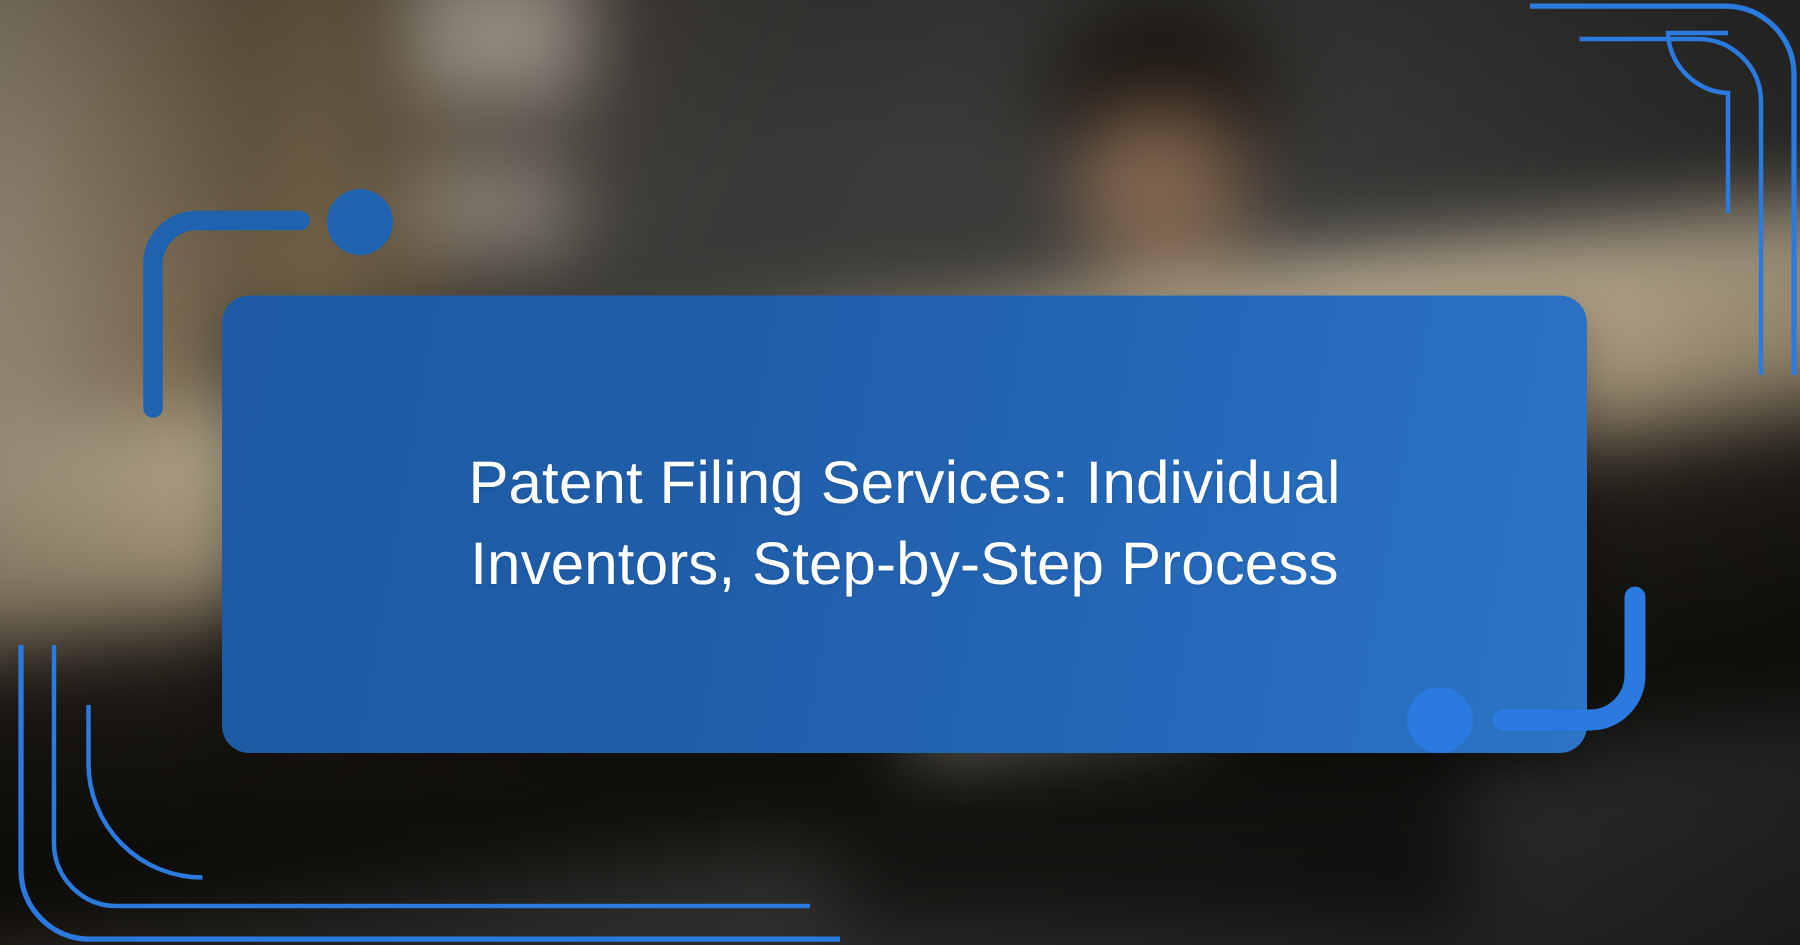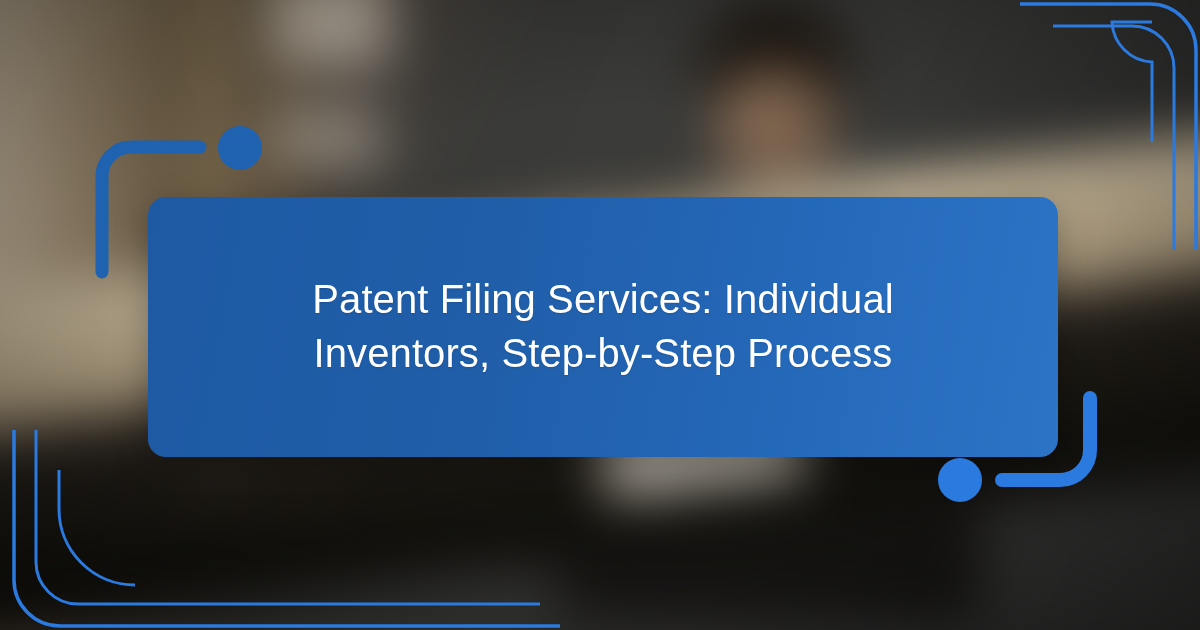--- a/index.html
+++ b/index.html
@@ -118,21 +118,21 @@
   .deco-svg {
     position:absolute; inset:0;
     width:1200px; height:630px;
     pointer-events:none;
   }
 
   
   .title-card {
     position:absolute;
     left:148px; top:197px;
-    width:910px; height:260px;
+    width:910px; height:305px;
     border-radius:18px;
     background:linear-gradient(100deg,#1e5aa4 0%, #205ea9 38%, #2569ba 72%, #2d74c6 100%);
     box-shadow:0 10px 34px rgba(0,0,0,.30);
     display:flex;
     align-items:center;
     justify-content:center;
   }
   .title-text {
     color:#ffffff;
     font-size:40px;

